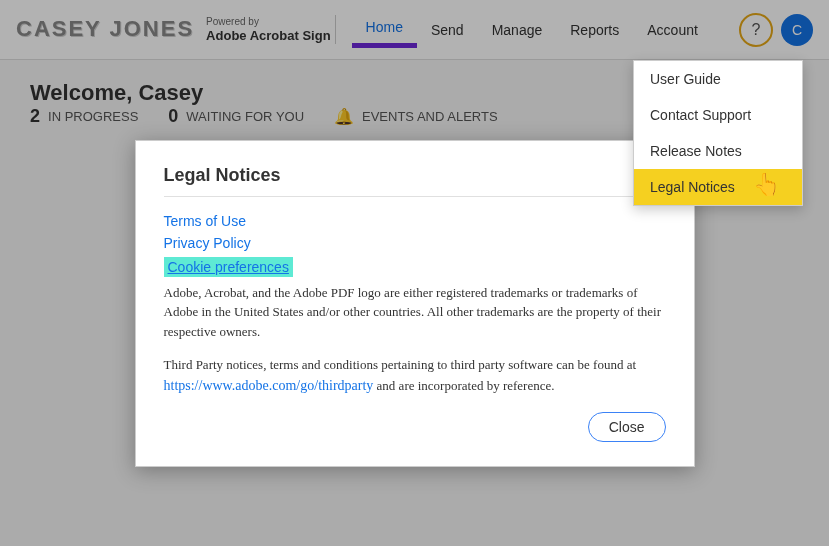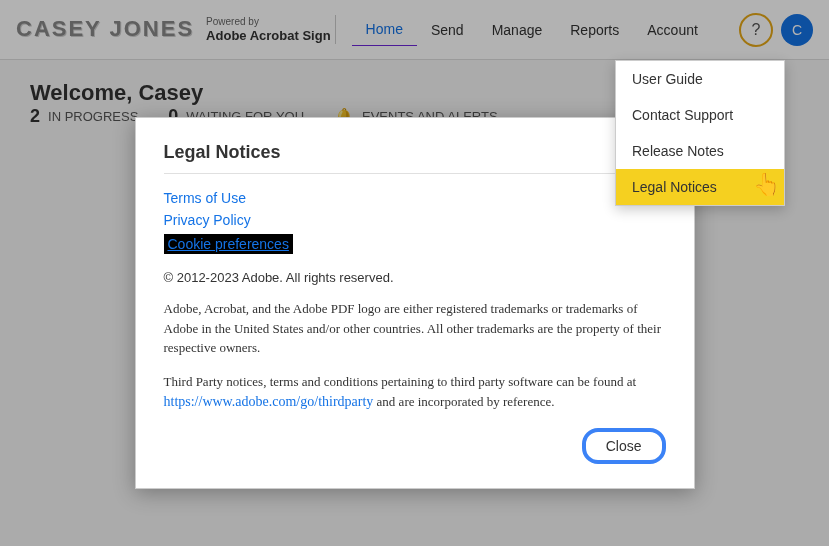--- a/index.html
+++ b/index.html
@@ -73,21 +73,21 @@
       padding: 8px 14px;
       font-size: 14px;
       color: #333;
       cursor: pointer;
       text-decoration: none;
       white-space: nowrap;
     }
 
     .nav-item.active {
       color: #1473e6;
-      border-bottom: 1px solid #6d28d9;
+      border-bottom: 5px solid #6d28d9;
     }
 
     .nav-right {
       display: flex;
       align-items: center;
       gap: 8px;
       margin-left: auto;
     }
 
     .help-btn {
@@ -152,21 +152,21 @@
     }
 
     .bell-icon {
       font-size: 16px;
     }
 
     
     .dropdown-menu {
       position: absolute;
       top: 60px;
-      right: 44px;
+      right: 26px;
       background: #fff;
       border: 1px solid #ccc;
       box-shadow: 0 4px 12px rgba(0,0,0,0.2);
       width: 170px;
       z-index: 100;
     }
 
     .dropdown-item {
       padding: 10px 16px;
       font-size: 14px;
@@ -216,21 +216,21 @@
     .modal-link {
       display: block;
       color: #1473e6;
       text-decoration: none;
       font-size: 14px;
       margin-bottom: 6px;
       cursor: pointer;
     }
 
     .modal-link.highlighted-link {
-      background: #000000;
+      background: #5eead4;
       display: inline-block;
       padding: 2px 4px;
       text-decoration: underline;
     }
 
     .modal-copyright {
       font-size: 13px;
       color: #333;
       margin: 10px 0 14px 0;
     }
@@ -243,21 +243,21 @@
       font-family: Liberation Serif, serif;
     }
 
     .modal-footer {
       text-align: right;
       margin-top: 16px;
     }
 
     .close-btn {
       background: #fff;
-      border: 4px solid #3b82f6;
+      border: 1px solid #3b82f6;
       border-radius: 16px;
       padding: 6px 20px;
       font-size: 14px;
       cursor: pointer;
       color: #333;
       text-align: right;
     }
 
     
     .cursor-hand {
@@ -323,21 +323,20 @@
 <div class="cursor-hand">👆</div>
 
 <div class="modal-overlay">
   <div class="modal">
     <div class="modal-title">Legal Notices</div>
 
     <a class="modal-link">Terms of Use</a>
     <a class="modal-link">Privacy Policy</a>
     <a class="modal-link highlighted-link">Cookie preferences</a>
 
-    <p class="modal-copyright">© 2012-2023 Adobe. All rights reserved.</p>
 
     <p class="modal-text">Adobe, Acrobat, and the Adobe PDF logo are either registered trademarks or trademarks of Adobe in the United States and/or other countries. All other trademarks are the property of their respective owners.</p>
 
     <p class="modal-text">
       <span>Third Party notices, terms and conditions pertaining to third party software can be found at </span><a class="modal-link" style="display:inline;color:#1473e6;">https://www.adobe.com/go/thirdparty</a><span> and are incorporated by reference.</span>
     </p>
 
     <div class="modal-footer">
       <button class="close-btn">Close</button>
     </div>

